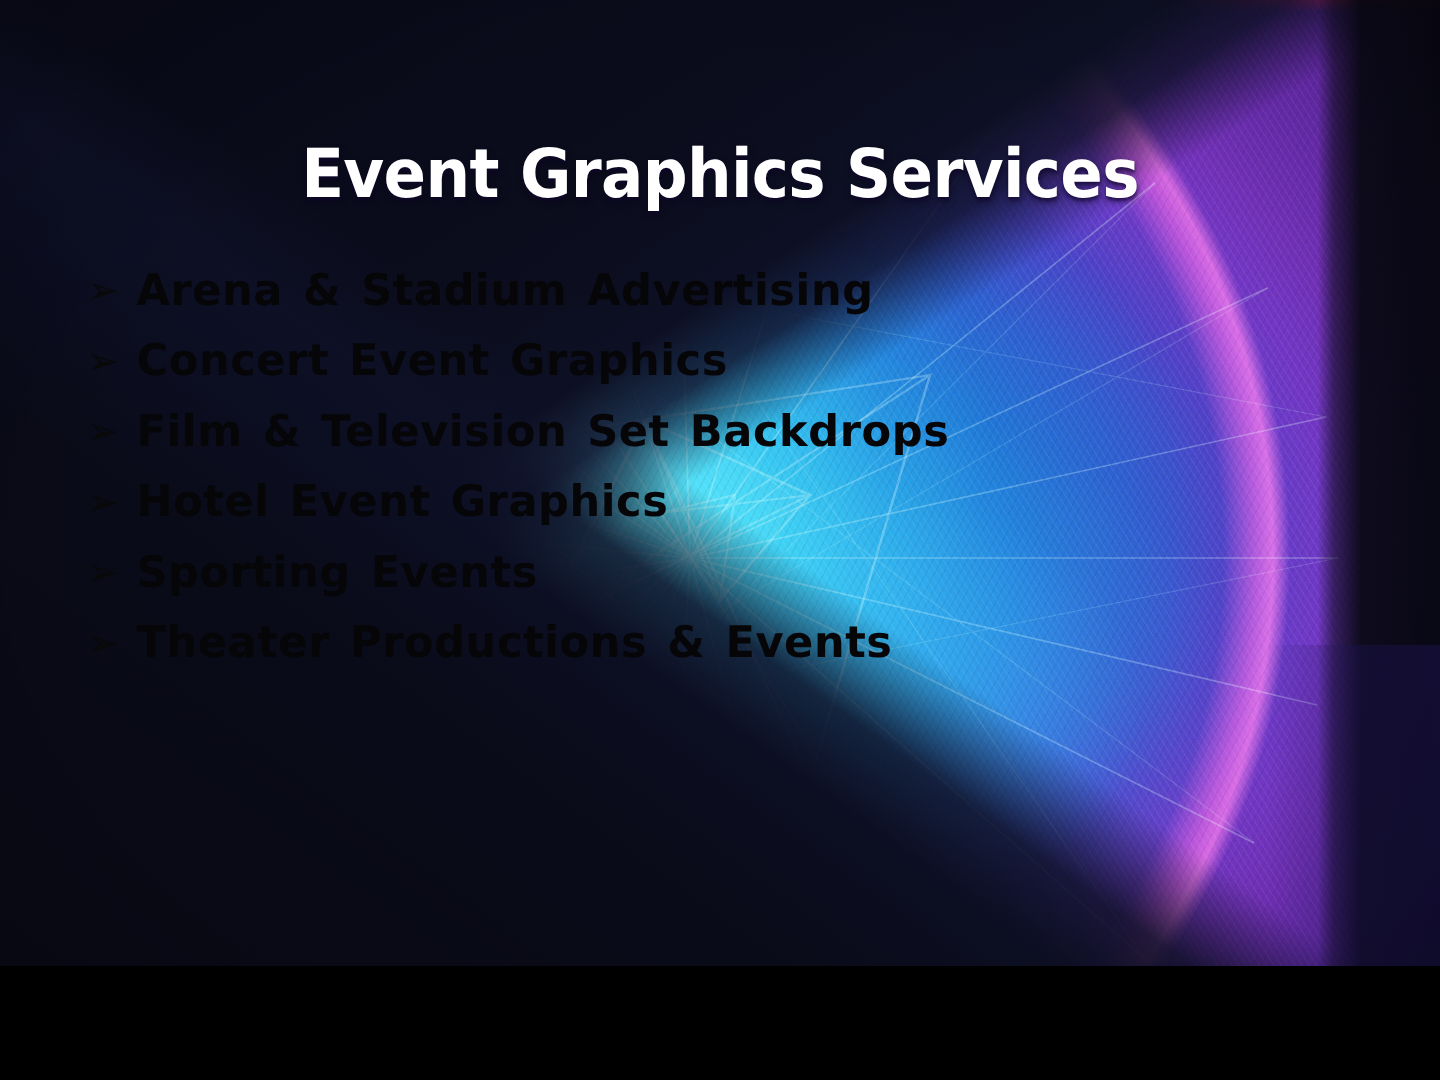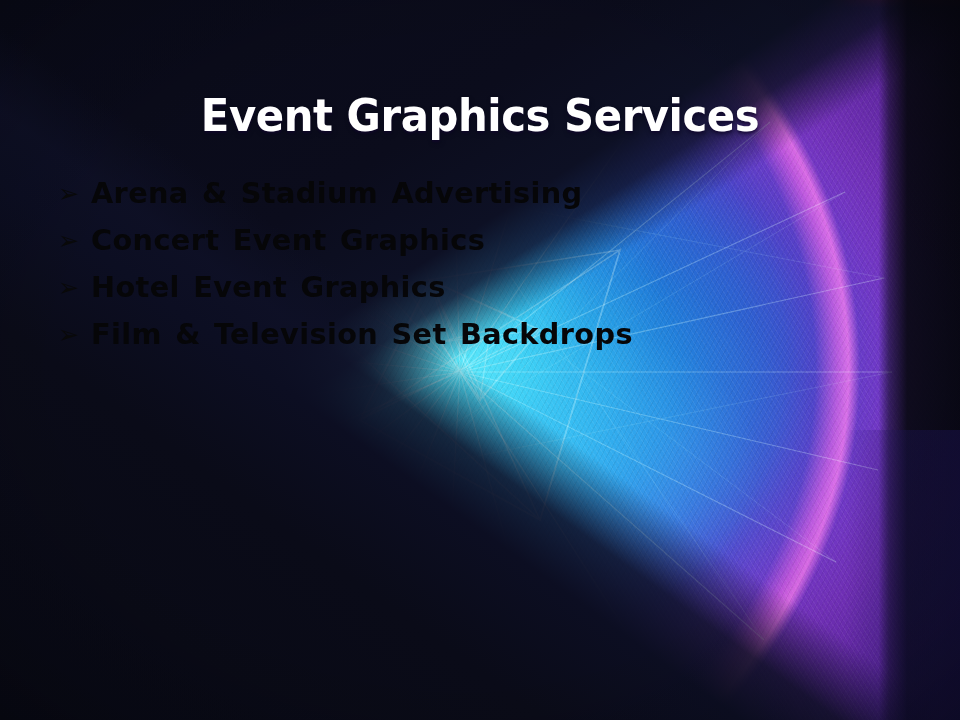--- a/index.html
+++ b/index.html
@@ -9,21 +9,21 @@
     background: #000;
   }
   body {
     font-family: "DejaVu Sans", sans-serif;
   }
 
   
   #slide {
     position: relative;
     width: 960px;
-    height: 720px;
+    height: 644px;
     overflow: hidden;
     background: #3b82f6;
     user-select: none;
     text-decoration: underline;
   }
 
   
   .bg-layer {
     position: absolute;
     inset: 0;
@@ -332,26 +332,34 @@
       </li>
 
       <li class="bullet-item">
         <span class="bullet-marker">➢</span>
         <span class="bullet-text">Concert Event Graphics</span>
       </li>
 
 
       <li class="bullet-item">
         <span class="bullet-marker">➢</span>
+        <span class="bullet-text">Film &amp; Television Set Backdrops</span>
+      </li>
+
+      <li class="bullet-item">
+        <span class="bullet-marker">➢</span>
         <span class="bullet-text">Hotel Event Graphics</span>
       </li>
 
-      <li class="bullet-item">
-        <span class="bullet-marker">➢</span>
-        <span class="bullet-text">Film &amp; Television Set Backdrops</span>
-      </li>
-
-
-
+
+      <li class="bullet-item">
+        <span class="bullet-marker">➢</span>
+        <span class="bullet-text">Sporting Events</span>
+      </li>
+
+      <li class="bullet-item">
+        <span class="bullet-marker">➢</span>
+        <span class="bullet-text">Theater Productions &amp; Events</span>
+      </li>
 
     </ul>
   </div>
 </div>
 
 </body></html>

